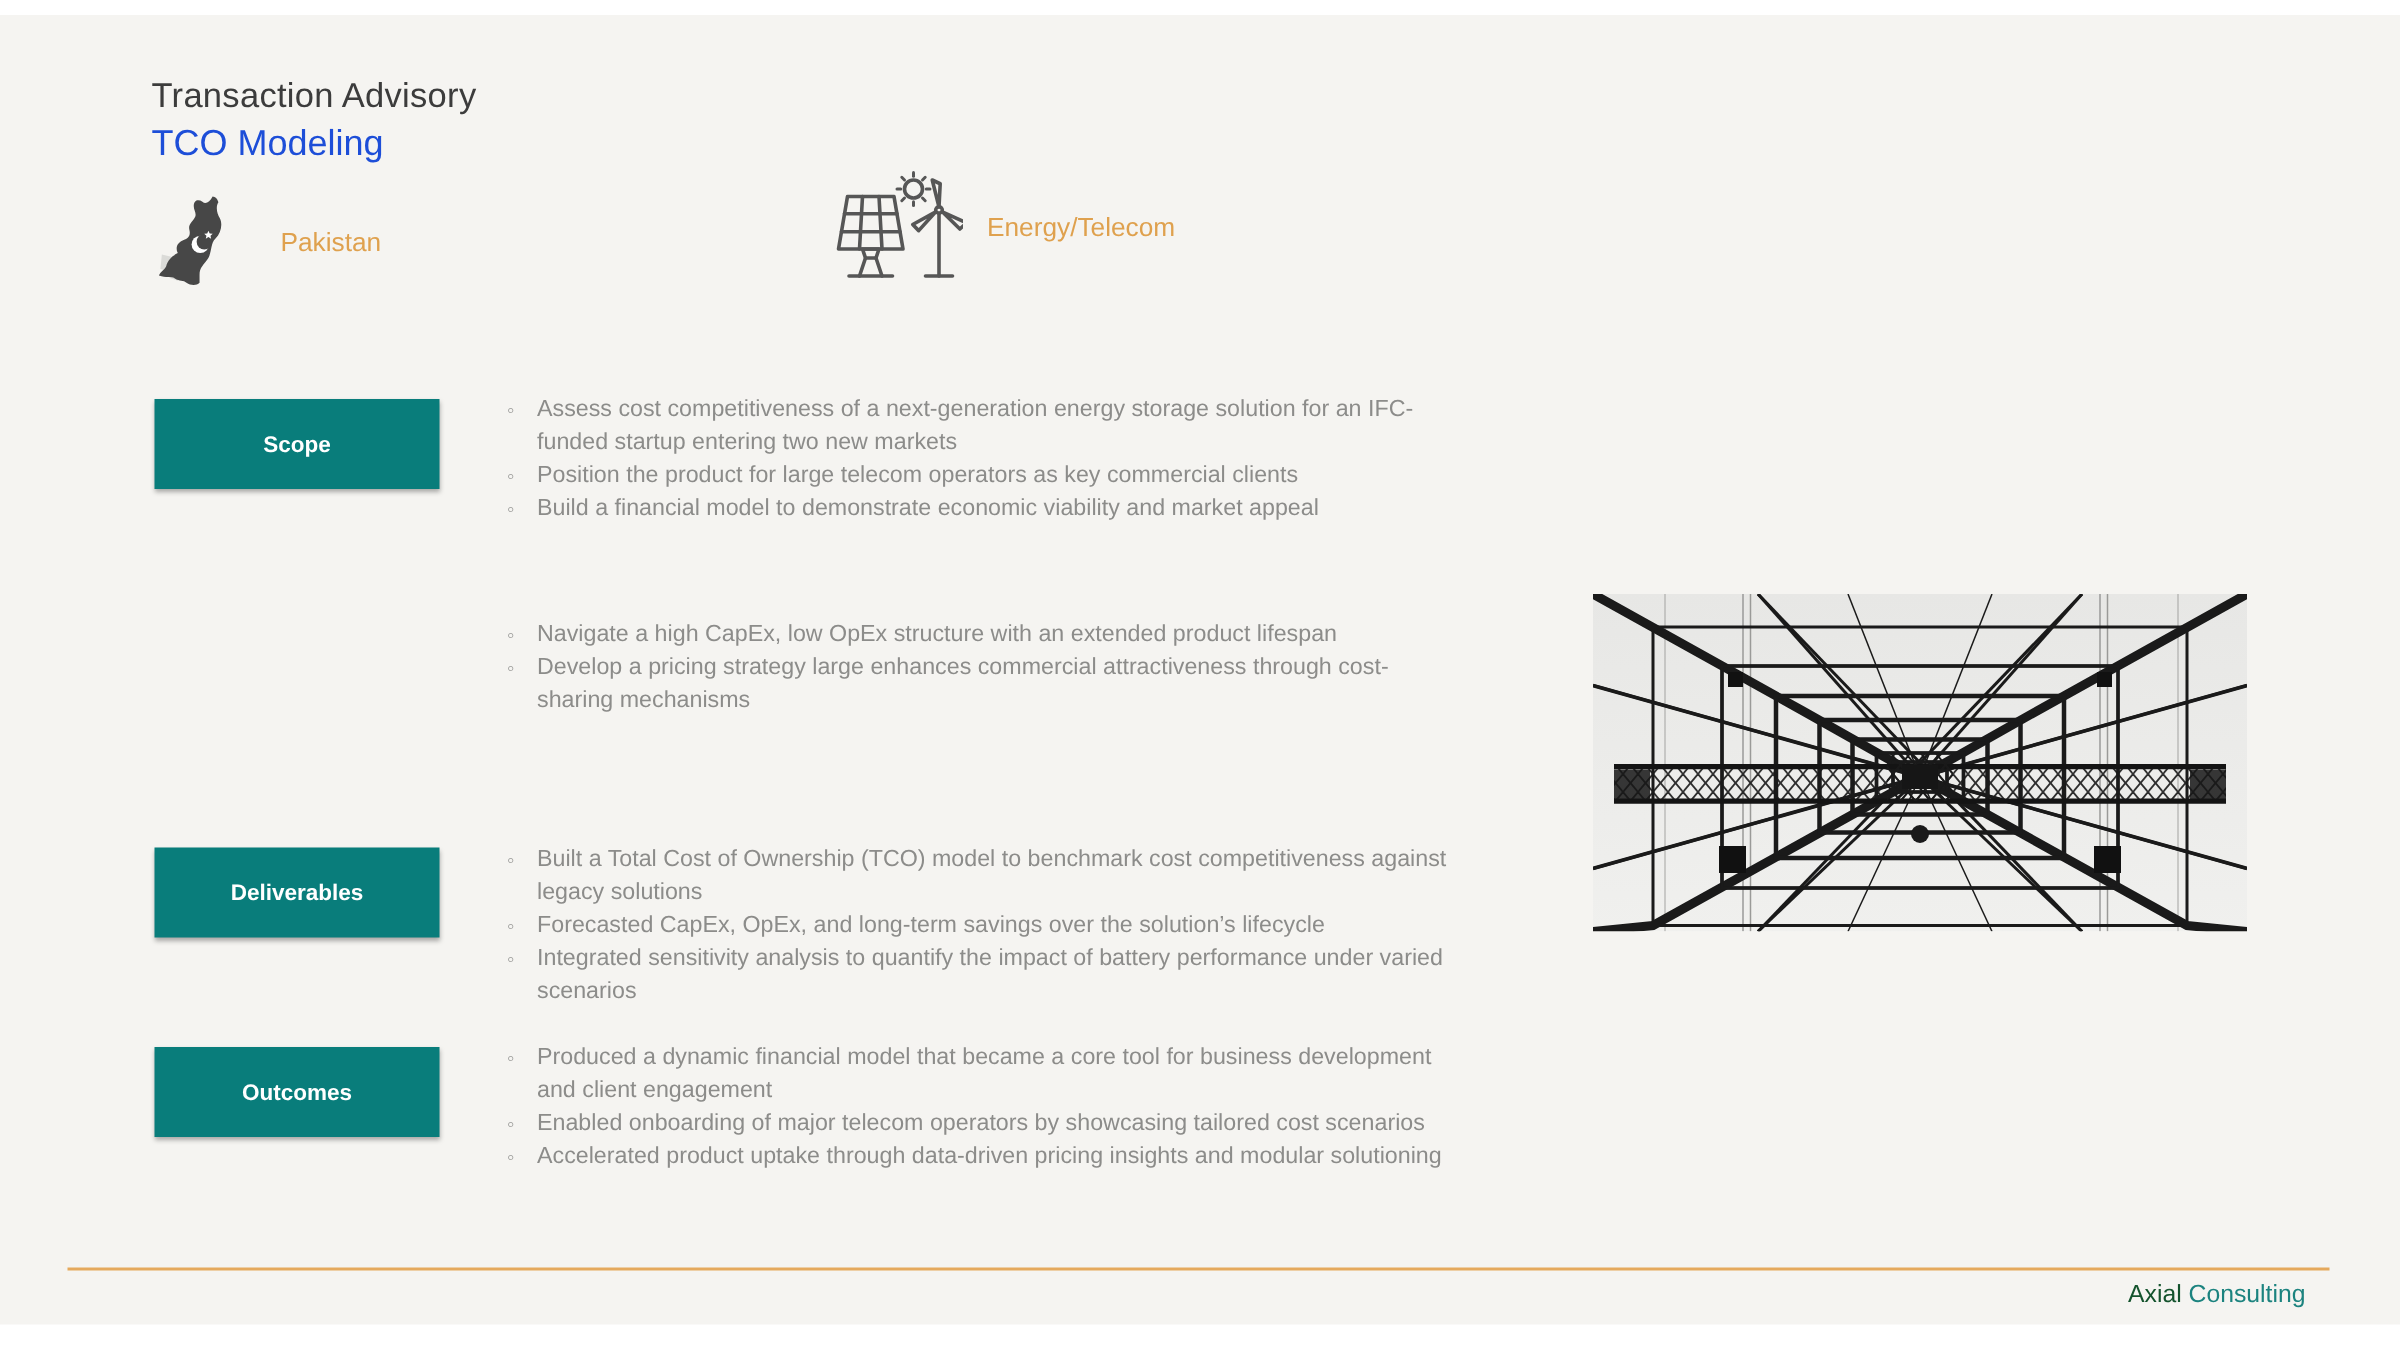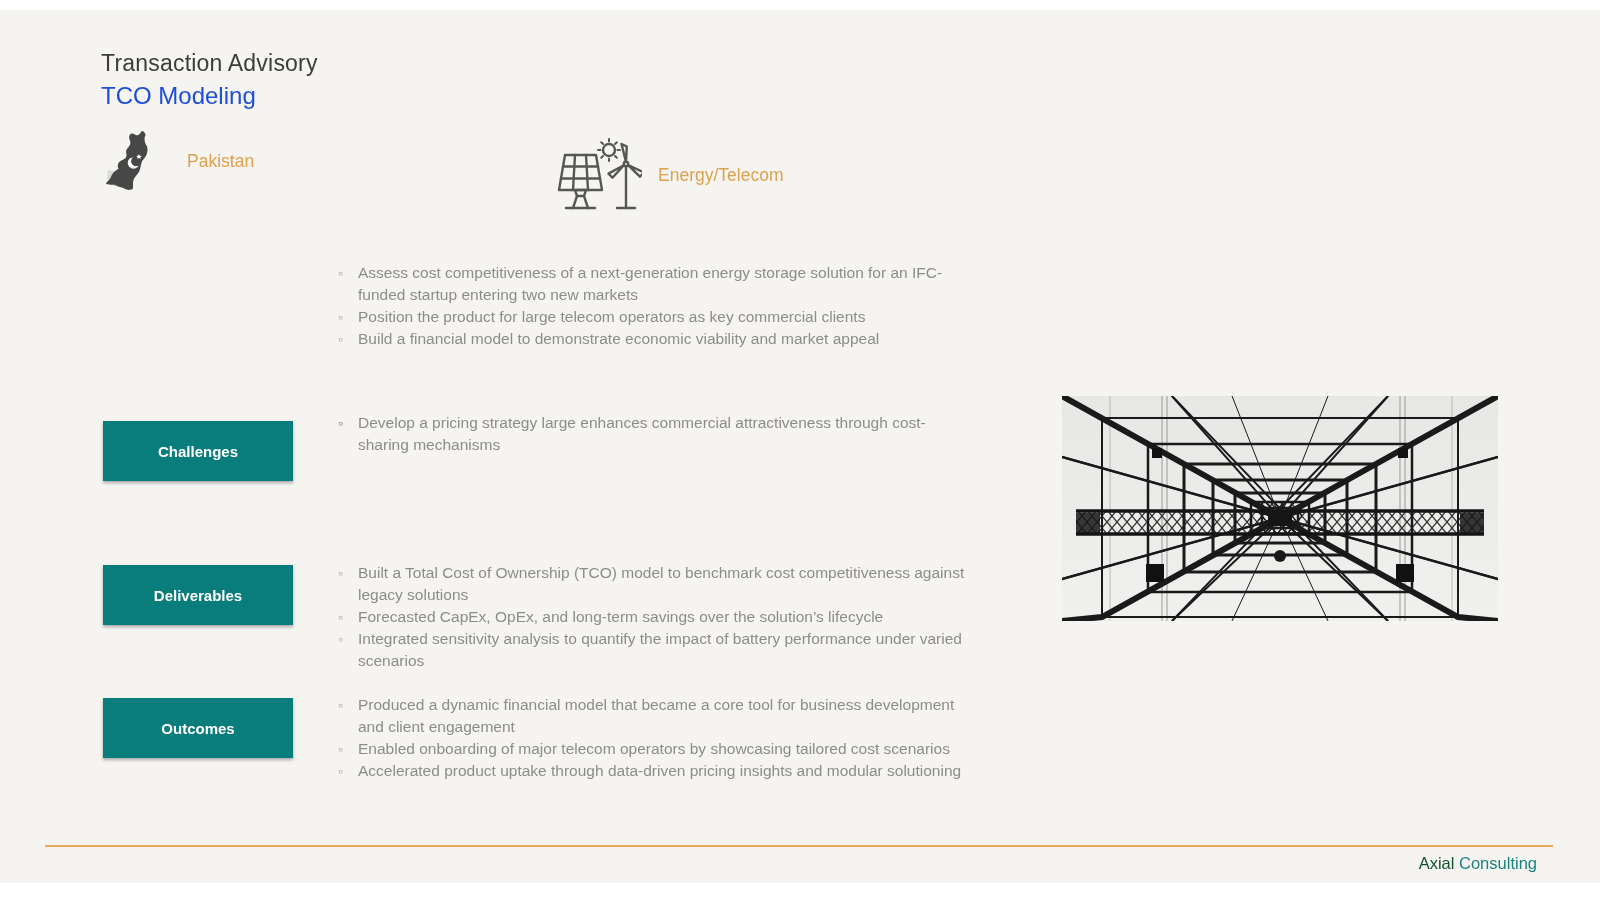--- a/index.html
+++ b/index.html
@@ -8,21 +8,21 @@
     background:#ffffff;
     font-family:"Liberation Sans", sans-serif;
   }
   .slide{position:absolute;left:0;right:0;top:10px;bottom:17px;background:#F5F4F1}
 
   .title{position:absolute;left:101px;top:40px;font-size:23px;font-weight:400;color:#3C3C3C;letter-spacing:.2px}
   .subtitle{position:absolute;left:101px;top:72px;font-size:24px;color:#1d4ed8}
 
   .meta-row{position:absolute;display:flex;align-items:center}
   .meta-country{left:105px;top:118px;height:66px;gap:24px}
-  .meta-sector{left:550px;top:128px;height:74px;gap:16px}
+  .meta-sector{left:550px;top:104px;height:74px;gap:16px}
   .meta-label{font-size:17.5px;color:#DFA14E}
 
   .pill{
     position:absolute;left:103px;width:190px;height:60px;
     background:#097D7B;color:#ffffff;font-size:15px;font-weight:700;
     display:flex;align-items:center;justify-content:center;
     box-shadow:0 2px 3px rgba(30,30,30,.35);
   }
   .pill-scope{top:256px}.pill-challenges{top:411px}.pill-deliverables{top:555px}.pill-outcomes{top:688px}
 
@@ -87,32 +87,32 @@
       <line x1="76" y1="28" x2="76" y2="70"></line>
       <line x1="67" y1="70" x2="85" y2="70"></line>
       <circle cx="76" cy="26" r="2.2"></circle>
       <path d="M76,24 L71.5,6 L76.8,8.5 Z"></path>
       <path d="M78,27.5 L93,37 L88,40.5 Z" transform="rotate(-8 76 26)"></path>
       <path d="M74,27.5 L60,38 L64.5,41.5 Z" transform="rotate(8 76 26)"></path>
     </svg>
     <span class="meta-label">Energy/Telecom</span>
   </div>
 
-  <div class="pill pill-challenges">Challenges</div>
+  <div class="pill pill-scope">Scope</div>
   <div class="pill pill-deliverables">Deliverables</div>
   <div class="pill pill-outcomes">Outcomes</div>
 
   <ul class="bullets b-scope">
     <li><span class="bm">◦</span><span>Assess cost competitiveness of a next-generation energy storage solution for an IFC-funded startup entering two new markets</span></li>
     <li><span class="bm">◦</span><span>Position the product for large telecom operators as key commercial clients</span></li>
     <li><span class="bm">◦</span><span>Build a financial model to demonstrate economic viability and market appeal</span></li>
   </ul>
 
   <ul class="bullets b-challenges">
-    <li><span class="bm">◦</span></li>
+    <li><span class="bm">◦</span><span>Navigate a high CapEx, low OpEx structure with an extended product lifespan</span></li>
     <li><span class="bm">◦</span><span>Develop a pricing strategy large enhances commercial attractiveness through cost-sharing mechanisms</span></li>
   </ul>
 
   <ul class="bullets b-deliverables">
     <li><span class="bm">◦</span><span>Built a Total Cost of Ownership (TCO) model to benchmark cost competitiveness against legacy solutions</span></li>
     <li><span class="bm">◦</span><span>Forecasted CapEx, OpEx, and long-term savings over the solution’s lifecycle</span></li>
     <li><span class="bm">◦</span><span>Integrated sensitivity analysis to quantify the impact of battery performance under varied scenarios</span></li>
   </ul>
 
   <ul class="bullets b-outcomes">

